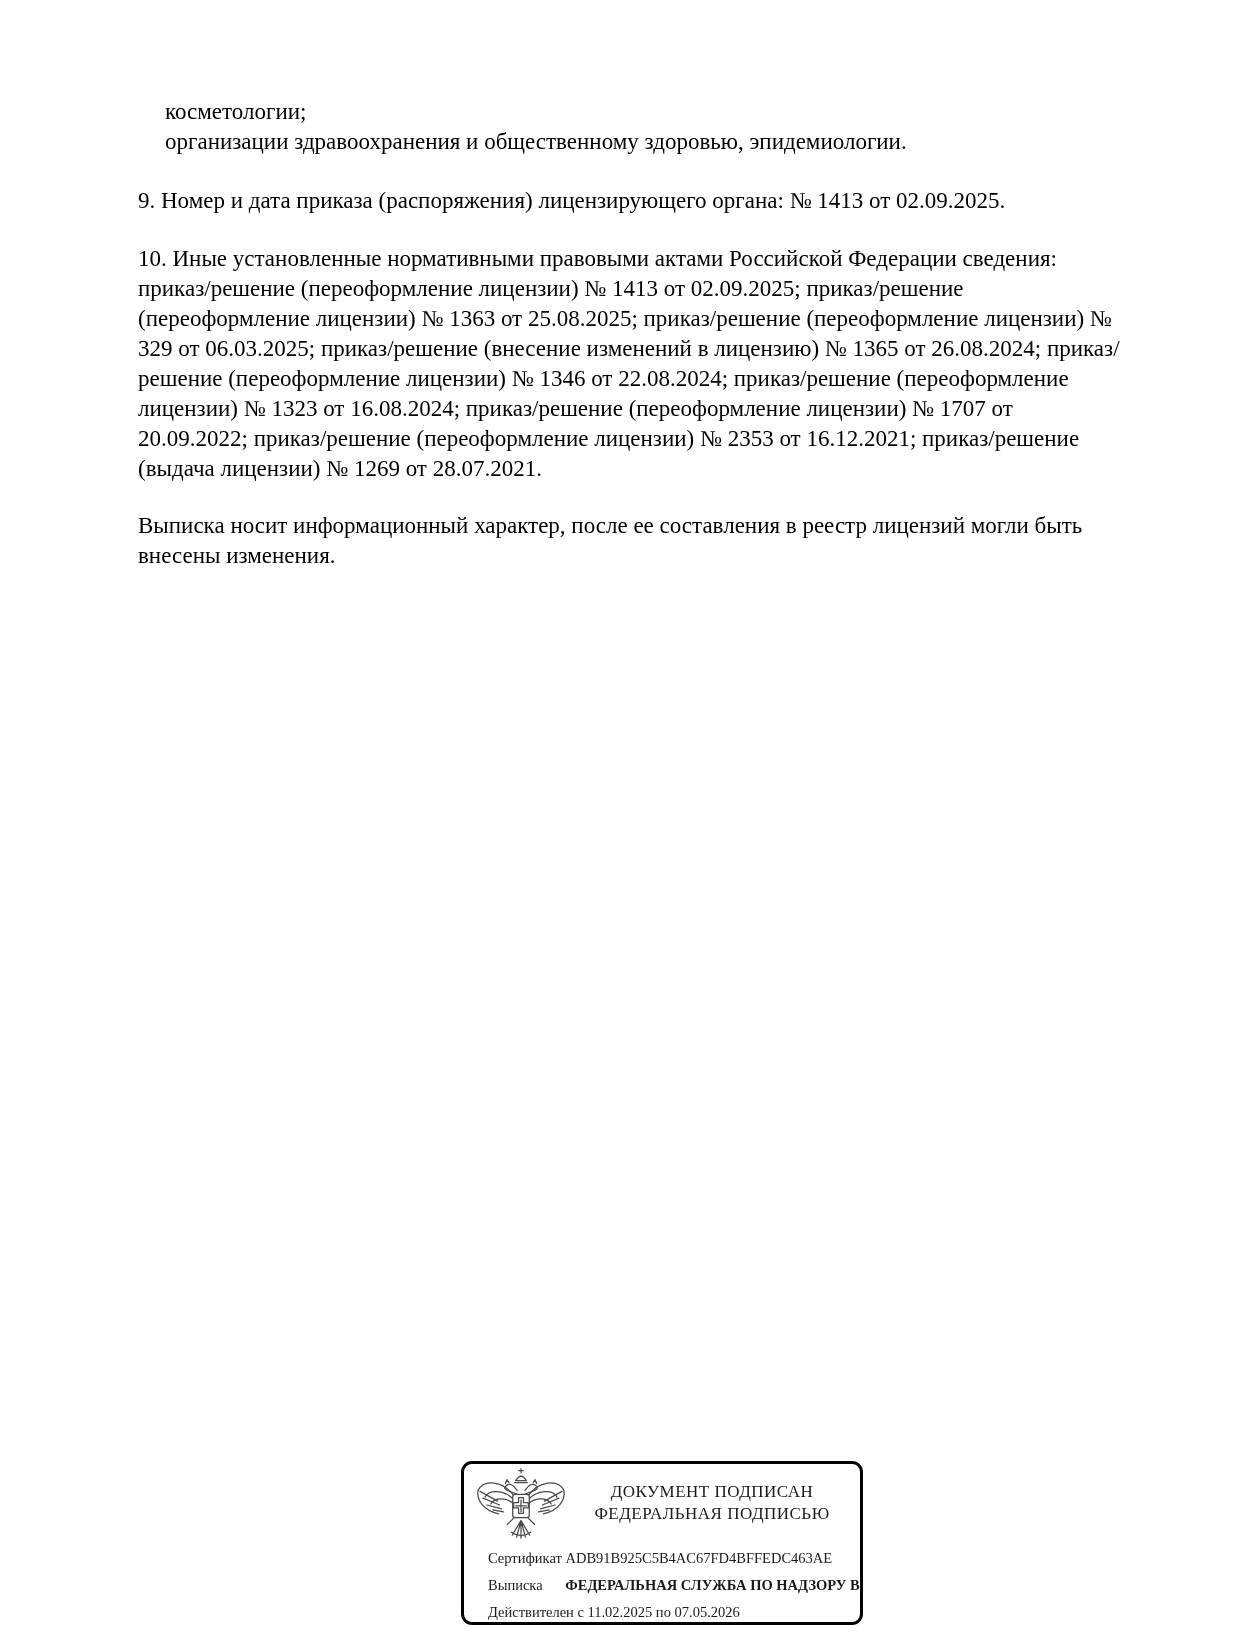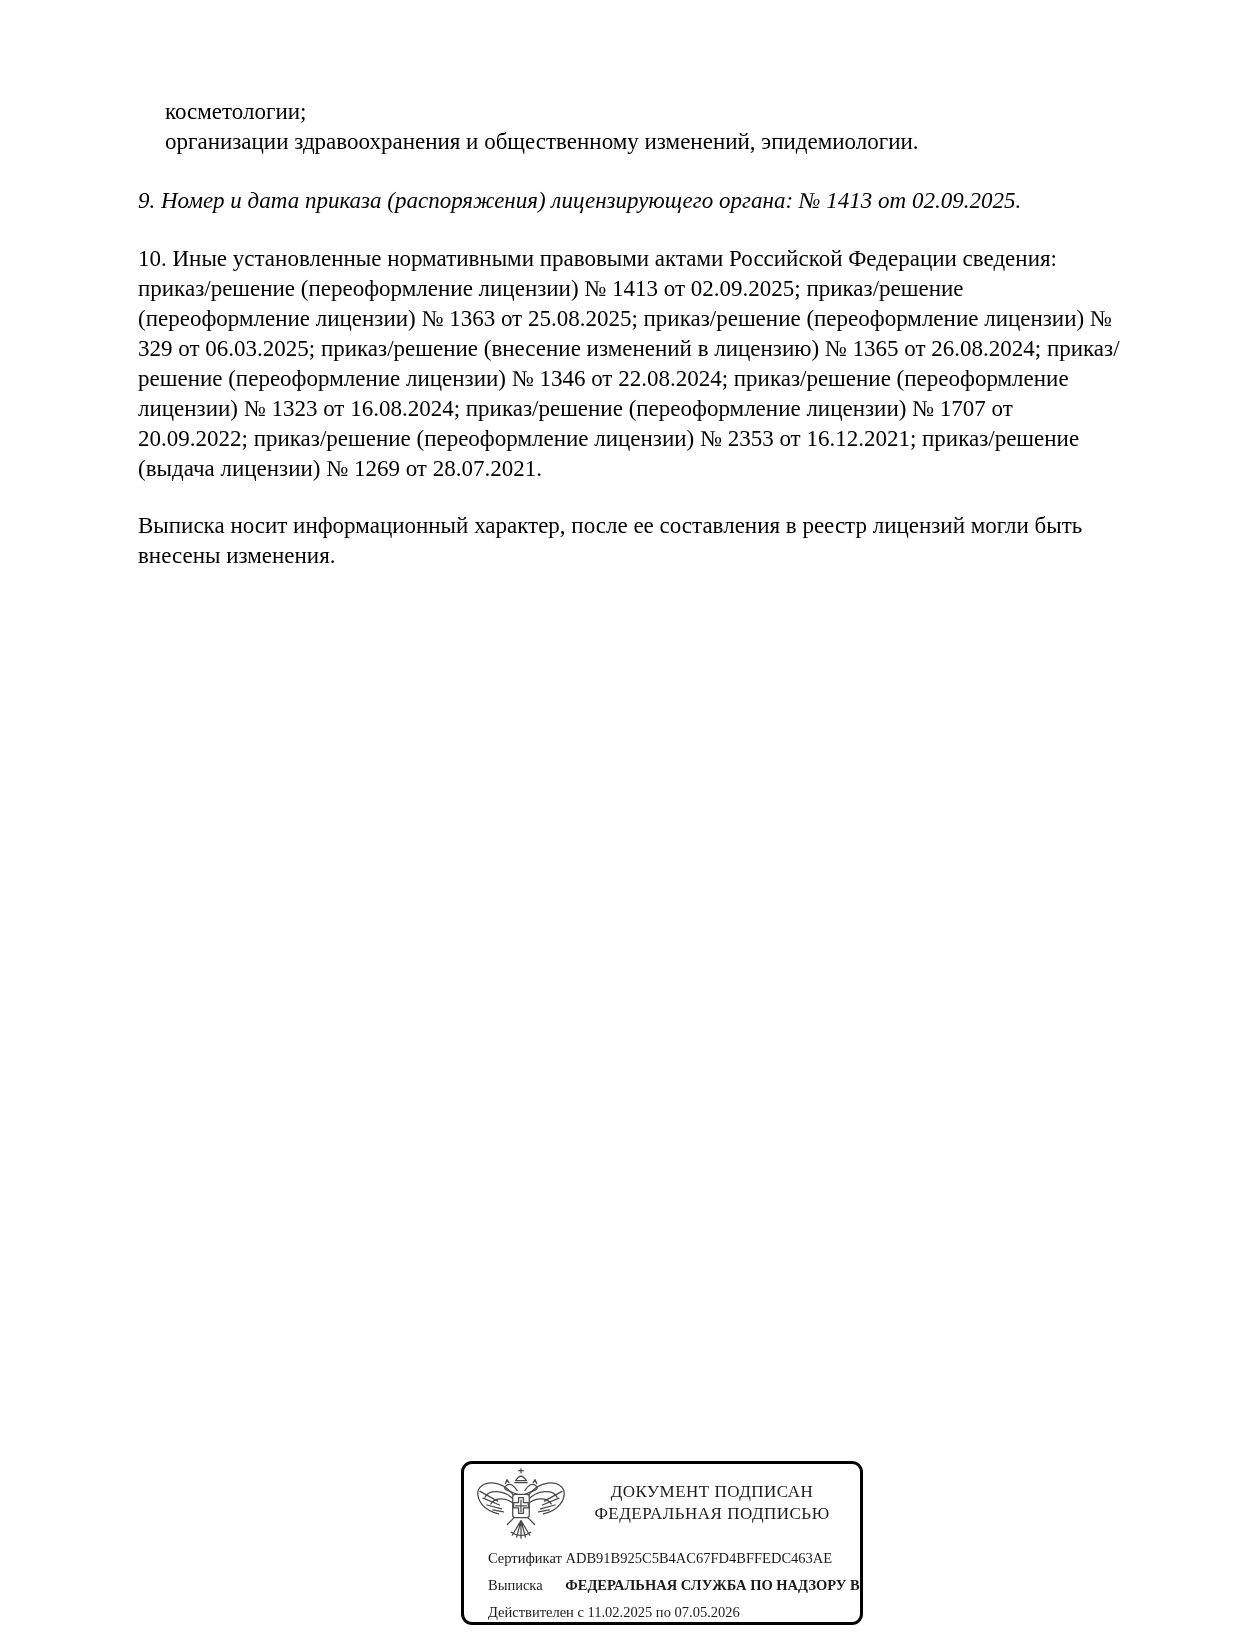--- a/index.html
+++ b/index.html
@@ -17,21 +17,21 @@
     position: absolute;
     left: 138px;
     top: 97px;
     width: 982px;
     font-size: 23px;
     line-height: 30px;
   }
   .para { margin: 0; }
   .para.indented { padding-left: 27px; }
   .para .line { display: block; }
-  .para.item9  { margin-top: 29px; font-style: italic; }
+  .para.item9  { margin-top: 29px; }
   .para.item10 { margin-top: 28px; }
   .para.note   { margin-top: 27px; }
 
   
   .stamp {
     position: absolute;
     left: 461px;
     top: 1461px;
     width: 402px;
     height: 164px;
@@ -68,21 +68,21 @@
 </style>
 </head>
 <body>
 
 <div class="page">
 
   <div class="content">
 
     <p class="para indented">
       <span class="line">косметологии;</span>
-      <span class="line">организации здравоохранения и общественному изменений, эпидемиологии.</span>
+      <span class="line">организации здравоохранения и общественному здоровью, эпидемиологии.</span>
     </p>
 
     <p class="para item9">9. Номер и дата приказа (распоряжения) лицензирующего органа: № 1413 от 02.09.2025.</p>
 
     <p class="para item10">10. Иные установленные нормативными правовыми актами Российской Федерации сведения: приказ/решение (переоформление лицензии) № 1413 от 02.09.2025; приказ/решение (переоформление лицензии) № 1363 от 25.08.2025; приказ/решение (переоформление лицензии) № 329 от 06.03.2025; приказ/решение (внесение изменений в лицензию) № 1365 от 26.08.2024; приказ/решение (переоформление лицензии) № 1346 от 22.08.2024; приказ/решение (переоформление лицензии) № 1323 от 16.08.2024; приказ/решение (переоформление лицензии) № 1707 от 20.09.2022; приказ/решение (переоформление лицензии) № 2353 от 16.12.2021; приказ/решение (выдача лицензии) № 1269 от 28.07.2021.</p>
 
     <p class="para note">Выписка носит информационный характер, после ее составления в реестр лицензий могли быть внесены изменения.</p>
 
   </div>
 

